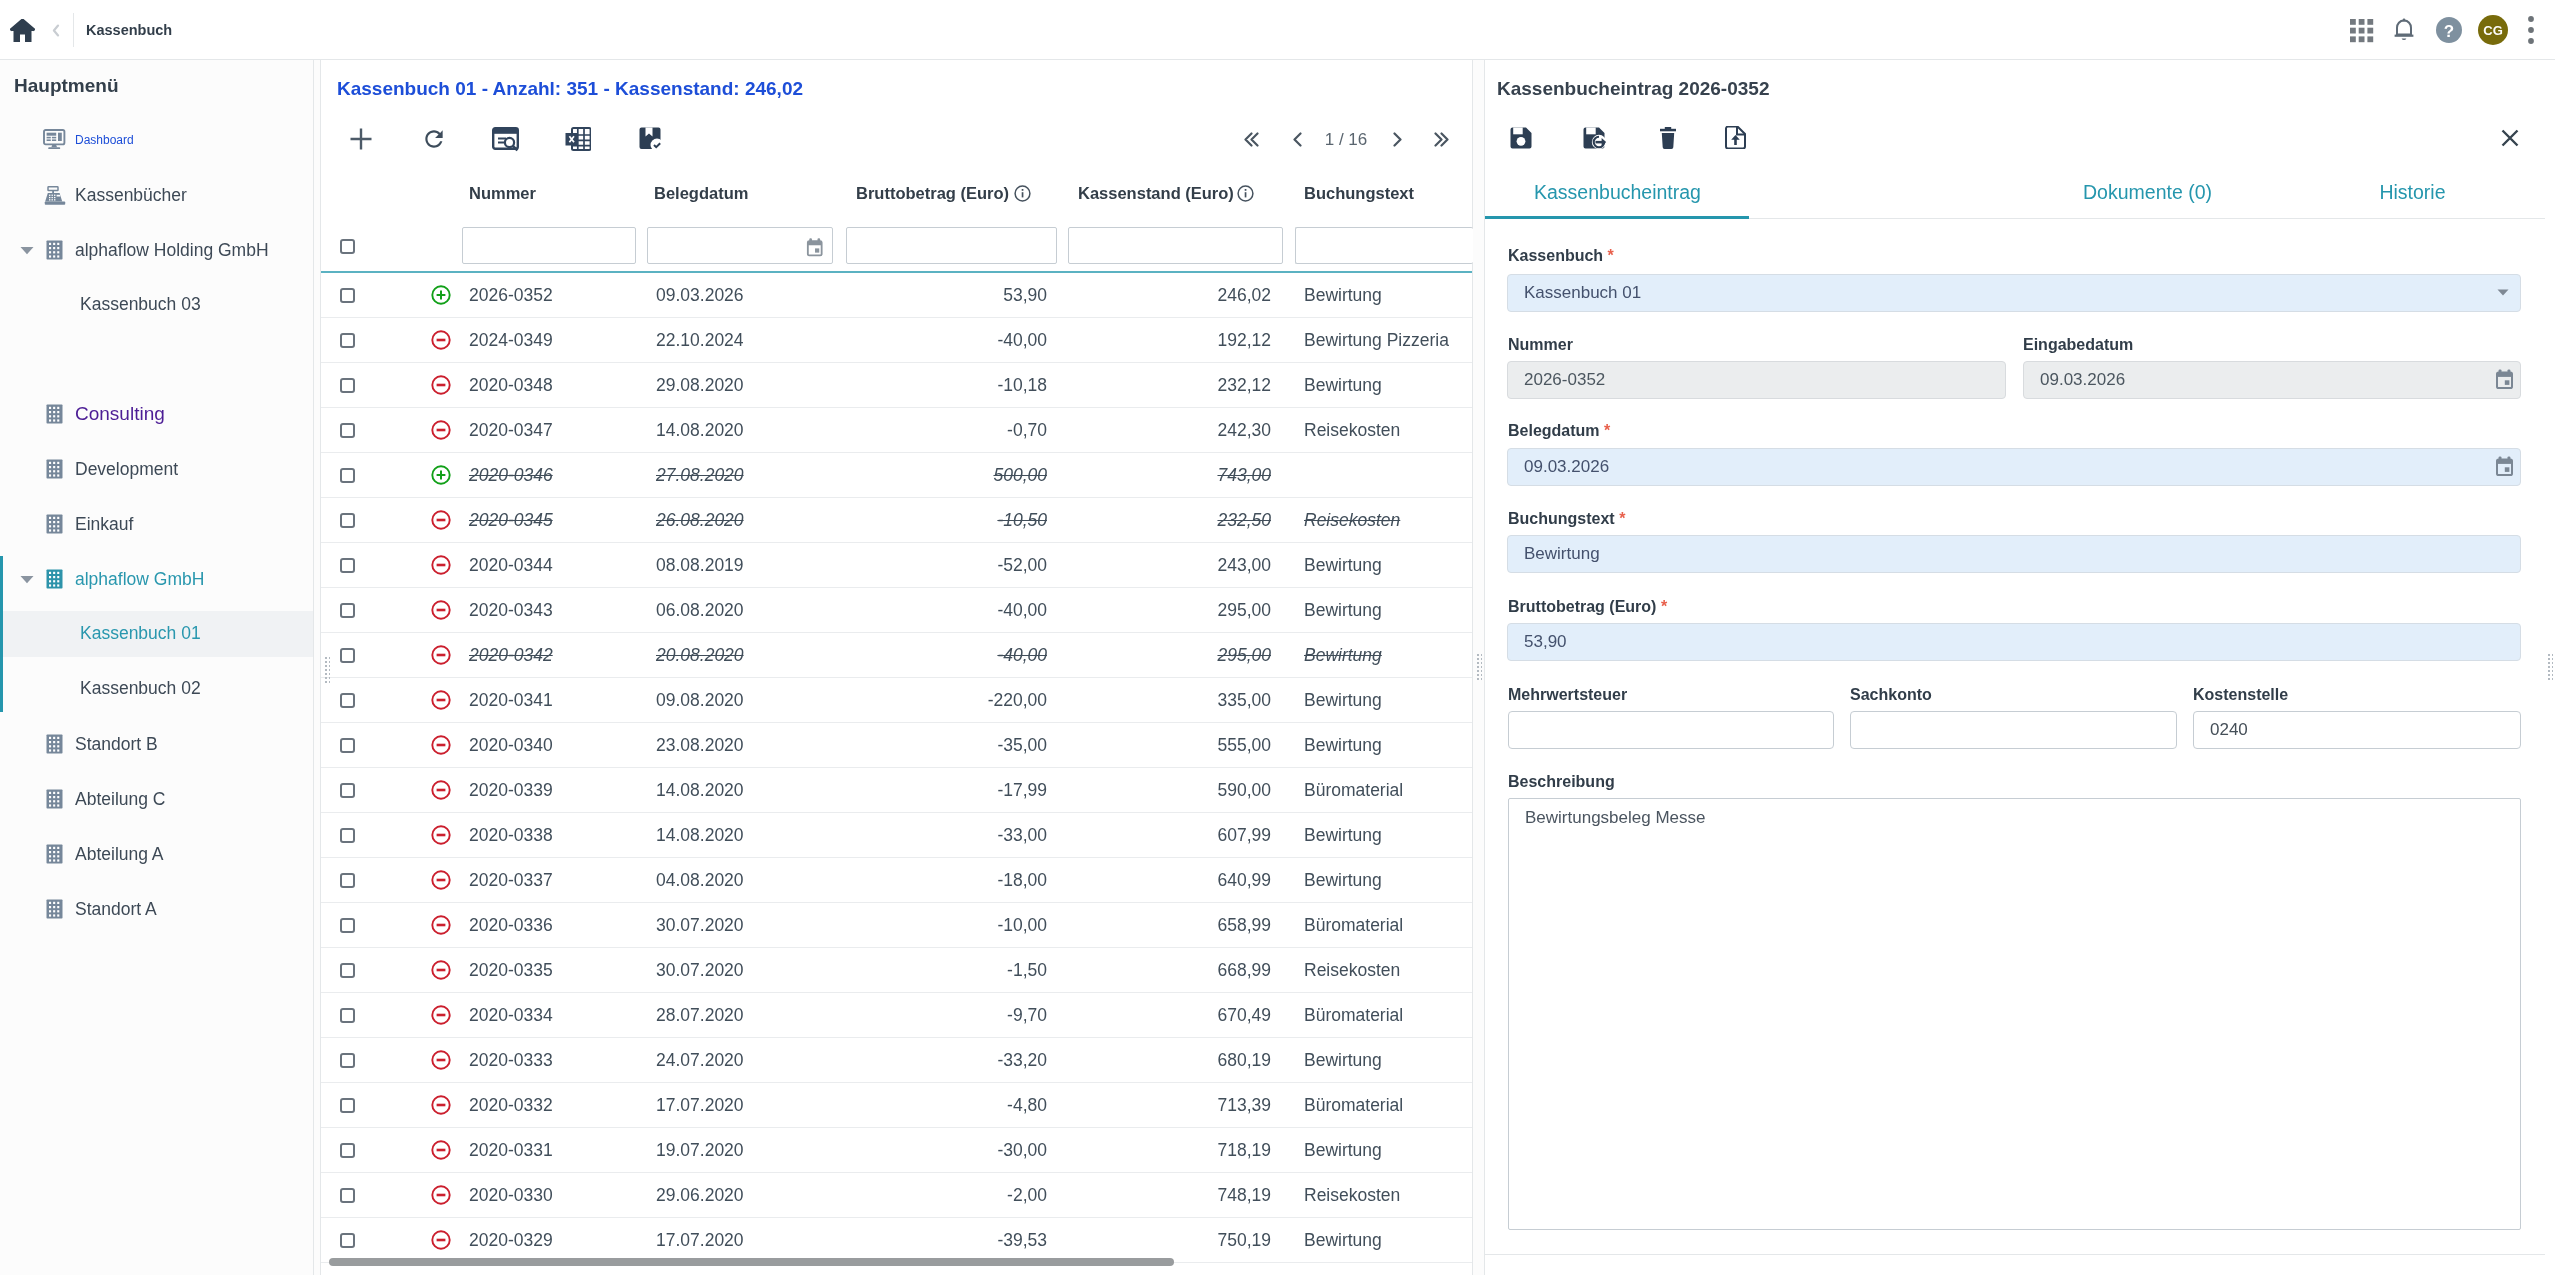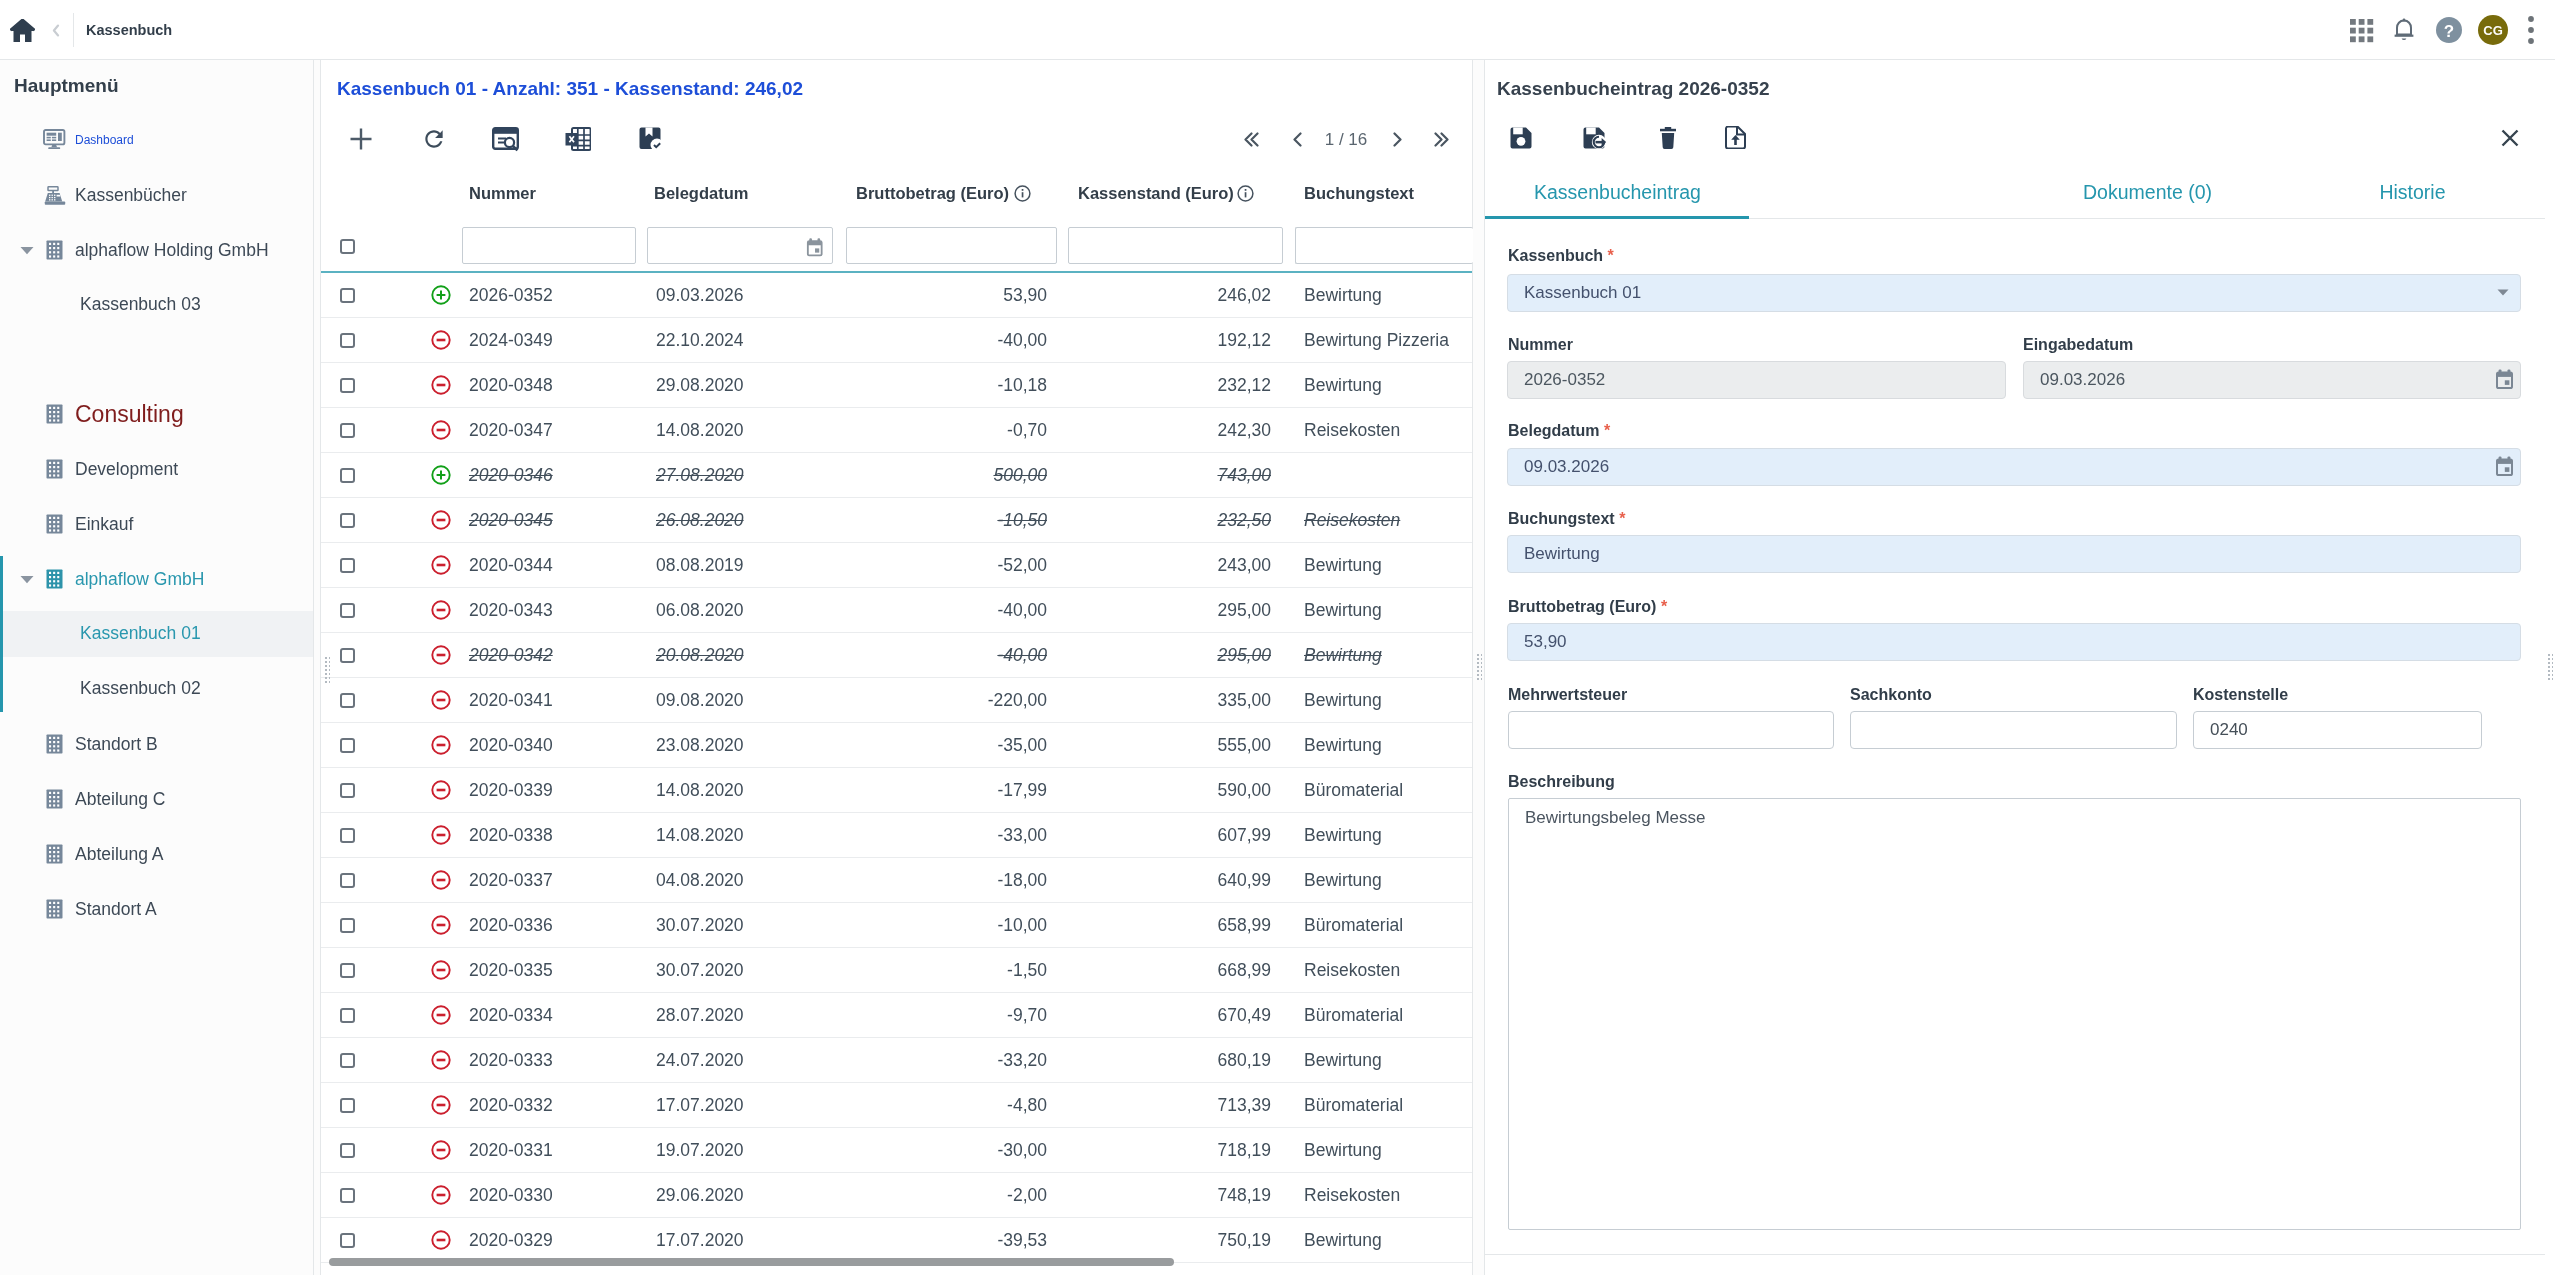--- a/index.html
+++ b/index.html
@@ -152,21 +152,21 @@
         <rect x="3.0" y="7.0" width="2.1" height="2.2" fill="#fff"></rect>
         <rect x="7.1" y="7.0" width="2.1" height="2.2" fill="#fff"></rect>
         <rect x="11.2" y="7.0" width="2.1" height="2.2" fill="#fff"></rect>
         <rect x="3.0" y="11.2" width="2.1" height="2.2" fill="#fff"></rect>
         <rect x="7.1" y="11.2" width="2.1" height="2.2" fill="#fff"></rect>
         <rect x="11.2" y="11.2" width="2.1" height="2.2" fill="#fff"></rect>
         <rect x="3.0" y="15.400000000000002" width="2.1" height="2.2" fill="#fff"></rect>
         <rect x="7.1" y="15.400000000000002" width="2.1" height="2.2" fill="#fff"></rect>
         <rect x="11.2" y="15.400000000000002" width="2.1" height="2.2" fill="#fff"></rect>
       </svg>
-      <div class="txt" style="left:75px;color:#7f1d1d;font-weight:normal;font-size:23px">Consulting</div>
+      <div class="txt" style="left:75px;color:#4c1d95;font-weight:normal;font-size:19px">Consulting</div>
     </div>
 <div class="sitem" style="top:447px">
       <svg class="abs" style="left:46px;top:12px" width="17" height="20" viewBox="0 0 17 20">
         <rect x="0.5" y="0.5" width="16" height="19" rx="0.8" fill="#76879a"></rect>
         <rect x="3.0" y="2.8" width="2.1" height="2.2" fill="#fff"></rect>
         <rect x="7.1" y="2.8" width="2.1" height="2.2" fill="#fff"></rect>
         <rect x="11.2" y="2.8" width="2.1" height="2.2" fill="#fff"></rect>
         <rect x="3.0" y="7.0" width="2.1" height="2.2" fill="#fff"></rect>
         <rect x="7.1" y="7.0" width="2.1" height="2.2" fill="#fff"></rect>
         <rect x="11.2" y="7.0" width="2.1" height="2.2" fill="#fff"></rect>
@@ -780,19 +780,19 @@
     </svg>
 <div class="rlabel" style="left:1508px;top:510px">Buchungstext <span class="star">*</span></div>
 <div class="rfield f-blue" style="top:535px">Bewirtung</div>
 <div class="rlabel" style="left:1508px;top:598px">Bruttobetrag (Euro) <span class="star">*</span></div>
 <div class="rfield f-blue" style="top:623px">53,90</div>
 <div class="rlabel" style="left:1508px;top:686px">Mehrwertsteuer</div>
 <div class="rfield f-white" style="left:1508px;top:711px;width:326px"></div>
 <div class="rlabel" style="left:1850px;top:686px">Sachkonto</div>
 <div class="rfield f-white" style="left:1850px;top:711px;width:327px"></div>
 <div class="rlabel" style="left:2193px;top:686px">Kostenstelle</div>
-<div class="rfield f-white" style="left:2193px;top:711px;width:289px">0240</div>
+<div class="rfield f-white" style="left:2193px;top:711px;width:328px">0240</div>
 <div class="rlabel" style="left:1508px;top:773px">Beschreibung</div>
 <div class="abs" style="left:1508px;top:798px;width:1013px;height:432px;background:#fff;border:1px solid #c6cdd3;border-radius:2px;font-size:17px;color:#4b5560;padding:9px 16px">Bewirtungsbeleg Messe</div>
 <div class="line" style="left:1485px;top:1254px;width:1060px;height:1px"></div>
 <div class="dots" style="left:1475px;top:652px"></div>
 <div class="dots" style="left:2546px;top:652px"></div>
 <div class="dots" style="left:323px;top:655px"></div>
 </div>
 </body></html>

